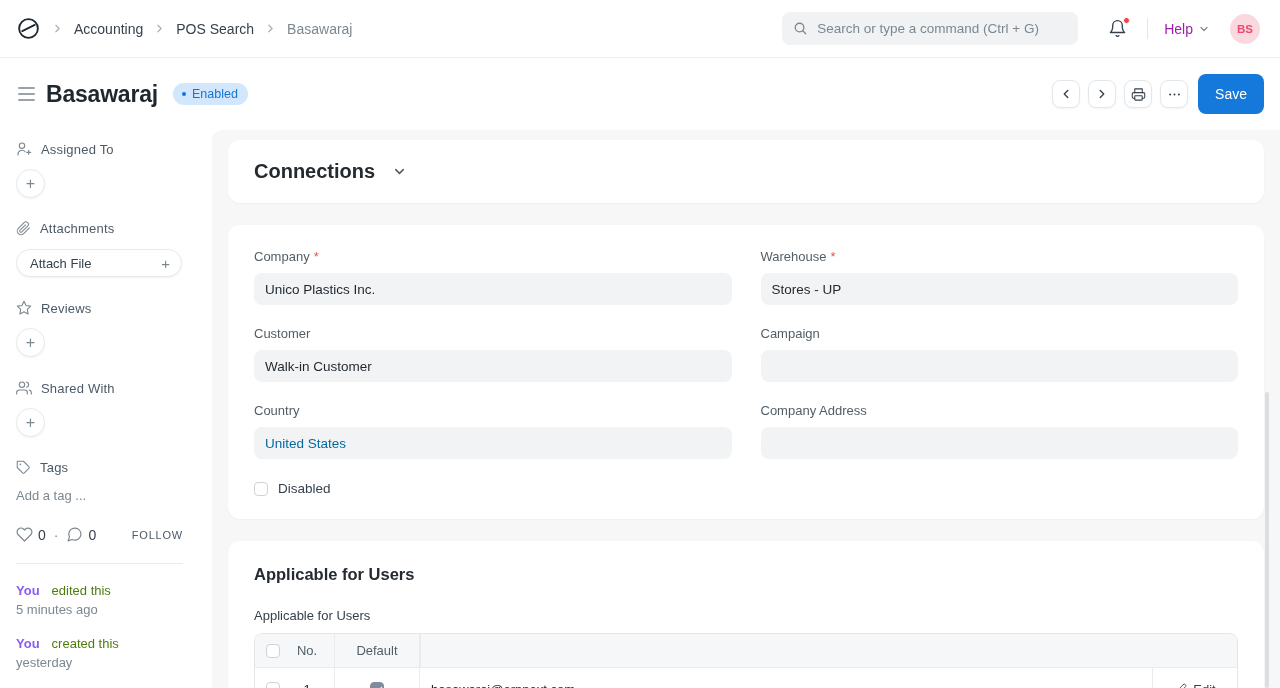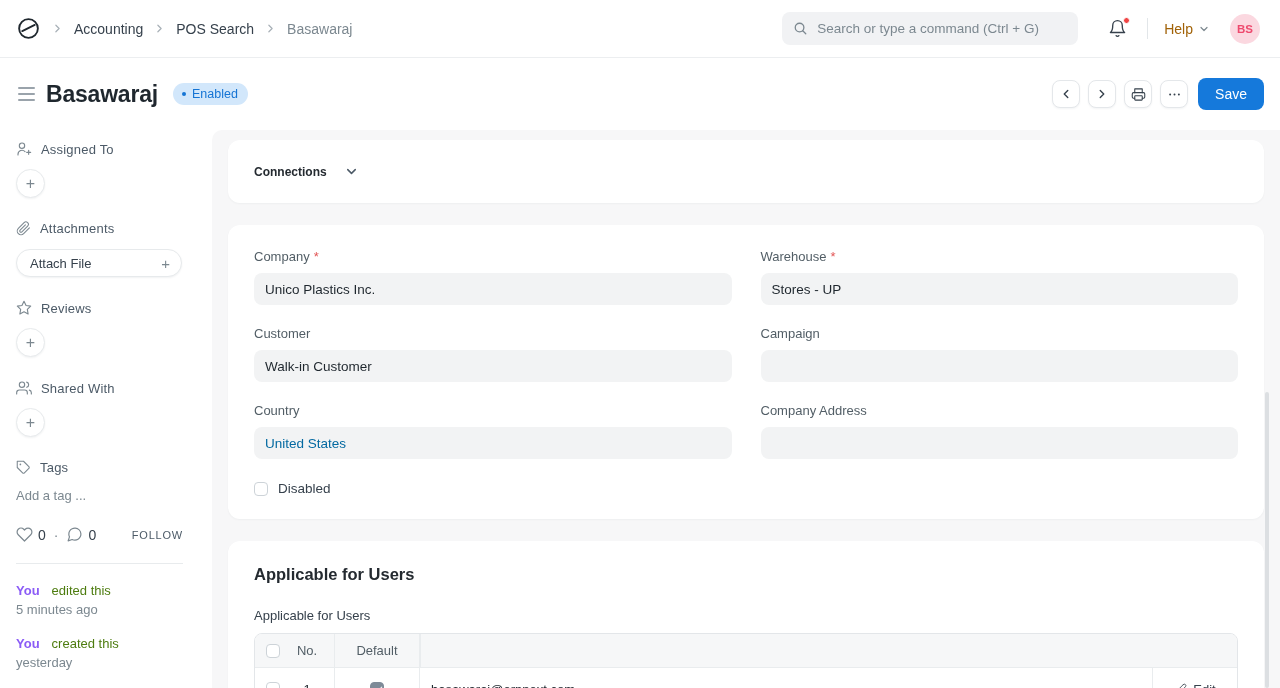--- a/index.html
+++ b/index.html
@@ -34,21 +34,21 @@
   }
   .bell-btn { position: relative; color: #36414c; background: none; border: none; cursor: pointer; padding: 2px; }
   .bell-dot {
     position: absolute; top: 0px; right: -1px;
     width: 7px; height: 7px; border-radius: 50%;
     background: #f04444; border: 1.5px solid #fff;
   }
   .nav-divider { width: 1px; height: 21px; background: #e2e6e9; margin: 0 16px 0 18px; }
   .help-btn {
     display: flex; align-items: center; gap: 5px;
-    font-size: 14px; color: #a16207; background: none; border: none; cursor: pointer;
+    font-size: 14px; color: #a21caf; background: none; border: none; cursor: pointer;
     font-family: inherit;
     text-align: center;
   }
   .help-btn svg { color: #7c8890; }
   .avatar {
     width: 30px; height: 30px; border-radius: 50%;
     background: #fbd8e0; color: #ee4a6e;
     font-size: 11.5px; font-weight: 700;
     display: flex; align-items: center; justify-content: center;
     margin-left: 20px; cursor: pointer;
@@ -74,21 +74,21 @@
   .status-badge .dot { width: 4px; height: 4px; border-radius: 50%; background: #1574d4; }
   .ph-right { display: flex; align-items: center; gap: 8px; }
   .icon-btn {
     height: 28px; min-width: 28px; padding: 0 5px;
     background: #fff; border: 1px solid #e4e7ea; border-radius: 8px;
     box-shadow: 0 1px 2px rgba(25,39,52,.05);
     display: flex; align-items: center; justify-content: center;
     color: #36414c; cursor: pointer;
   }
   .save-btn {
-    height: 32px; padding: 0 17px; margin-left: 2px;
+    height: 40px; padding: 0 17px; margin-left: 2px;
     background: #1579db; border: none; border-radius: 8px;
     color: #fff; font-size: 14px; font-weight: 500; font-family: inherit;
     cursor: pointer;
   }
 
   
   .content { display: flex; height: 558px; }
 
   
   .sidebar {
@@ -147,21 +147,21 @@
   }
   .card {
     background: #fff; border-radius: 12px;
     box-shadow: 0 1px 2px rgba(25,39,52,.04);
     margin-bottom: 22px;
   }
   .connections-card {
     height: 63px; display: flex; align-items: center;
     padding: 0 26px; cursor: pointer;
   }
-  .connections-title { font-size: 12px; font-weight: 700; color: #242a30; }
+  .connections-title { font-size: 20px; font-weight: 700; color: #242a30; }
   .connections-card svg { margin-left: 17px; color: #4c5a67; }
 
   .form-card { padding: 24px 26px 23px; }
   .form-grid { display: grid; grid-template-columns: 1fr 1fr; column-gap: 29px; row-gap: 21px; }
   .field-label { display: flex; gap: 4px; font-size: 13px; color: #525e66; margin-bottom: 9px; }
   .req { color: #e25555; }
   .input {
     height: 32px; background: #f2f3f4; border-radius: 8px;
     padding: 0 11px; font-size: 13.5px; color: #1f272e;
     display: flex; align-items: center; cursor: text;

